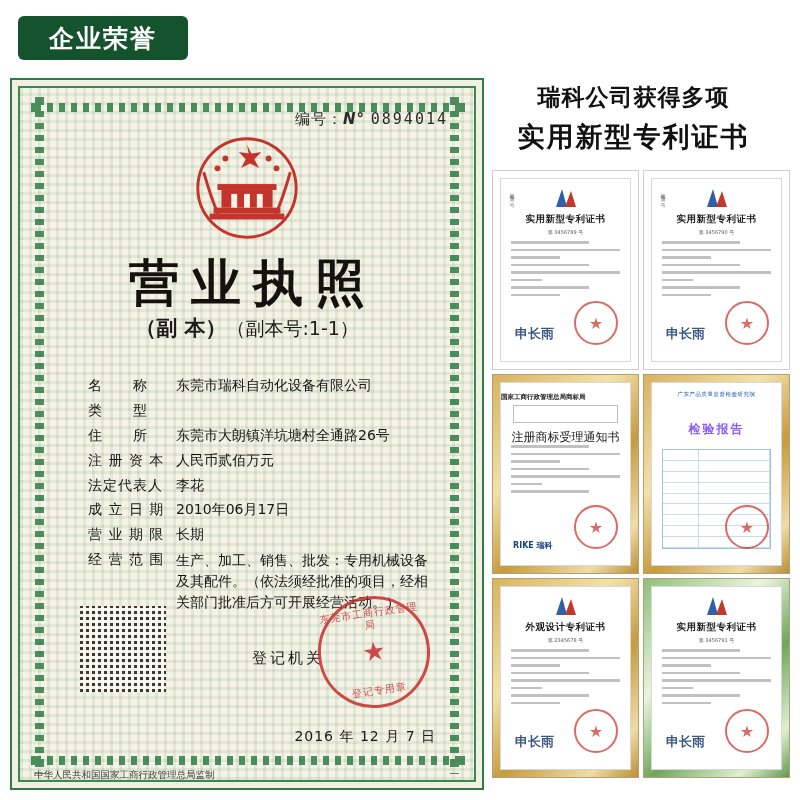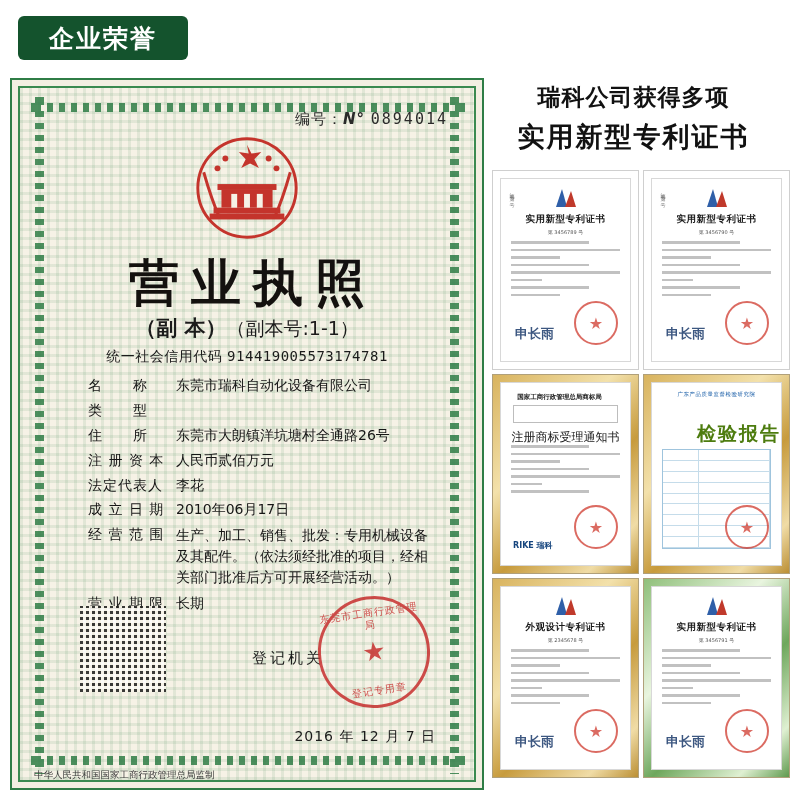--- a/index.html
+++ b/index.html
@@ -339,42 +339,42 @@
 
   .report-head {
     position: absolute; left: 0; right: 0; top: 8px;
     text-align: center;
     font-size: 5.5px;
     color: #1b5fa8;
     letter-spacing: .5px;
   }
   .report-title {
     position: absolute; left: 0; right: 0; top: 38px;
-    text-align: right;
-    font-size: 19px;
-    font-weight: bold;
-    color: #4d7c0f;
+    text-align: center;
+    font-size: 12px;
+    font-weight: bold;
+    color: #8b5cf6;
     letter-spacing: 2px;
   }
   .report-table {
     position: absolute; left: 10px; right: 10px; top: 66px; bottom: 16px;
     border: 1px solid #9fc4dd;
     display: grid;
     grid-template-rows: repeat(9, 1fr);
   }
   .report-table .r {
     border-bottom: 1px solid #c5dcea;
     display: grid;
     grid-template-columns: 34% 66%;
   }
   .report-table .r > div { border-right: 1px solid #c5dcea; }
 
   .gov-head {
     position: absolute; left: 0; right: 12px; top: 10px;
-    text-align: center;
+    text-align: left;
     font-size: 6.5px;
     color: #1b1b1b;
     font-weight: bold;
   }
   .gov-title {
     position: absolute; left: 0; right: 0; top: 46px;
     text-align: center;
     font-size: 12px;
     color: #1b1b1b;
   }
@@ -429,23 +429,20 @@
             <path d="M104 40 q-8 28 -16 46" stroke="#c4342c" stroke-width="3" fill="none"></path>
           </svg>
         </div>
 
         <div class="lic-title">营业执照</div>
 
         <div class="lic-subtitle">
           <span class="paren">（副 本）</span><span>（副本号:1-1）</span>
         </div>
 
-        <div class="lic-credit">
-          <span>统一社会信用代码</span>&nbsp;<span class="code">914419005573174781</span>
-        </div>
 
         <div class="rows">
           <div class="row">
             <div class="k">名　　称</div>
             <div class="v">东莞市瑞科自动化设备有限公司</div>
           </div>
           <div class="row">
             <div class="k">类　　型</div>
           </div>
           <div class="row">
@@ -457,27 +454,27 @@
             <div class="v">人民币贰佰万元</div>
           </div>
           <div class="row">
             <div class="k">法定代表人</div>
             <div class="v">李花</div>
           </div>
           <div class="row">
             <div class="k">成 立 日 期</div>
             <div class="v">2010年06月17日</div>
           </div>
+          <div class="row">
+            <div class="k">营 业 期 限</div>
+            <div class="v">长期</div>
+          </div>
           <div class="row scope">
             <div class="k">经 营 范 围</div>
             <div class="v">生产、加工、销售、批发：专用机械设备及其配件。（依法须经批准的项目，经相关部门批准后方可开展经营活动。）</div>
-          </div>
-          <div class="row">
-            <div class="k">营 业 期 限</div>
-            <div class="v">长期</div>
           </div>
         </div>
 
         <div class="qr"></div>
 
         <div class="reg-organ">登记机关</div>
 
         <div class="stamp">
           <span class="txt">东莞市工商行政管理局</span>
           <span class="star">★</span>

